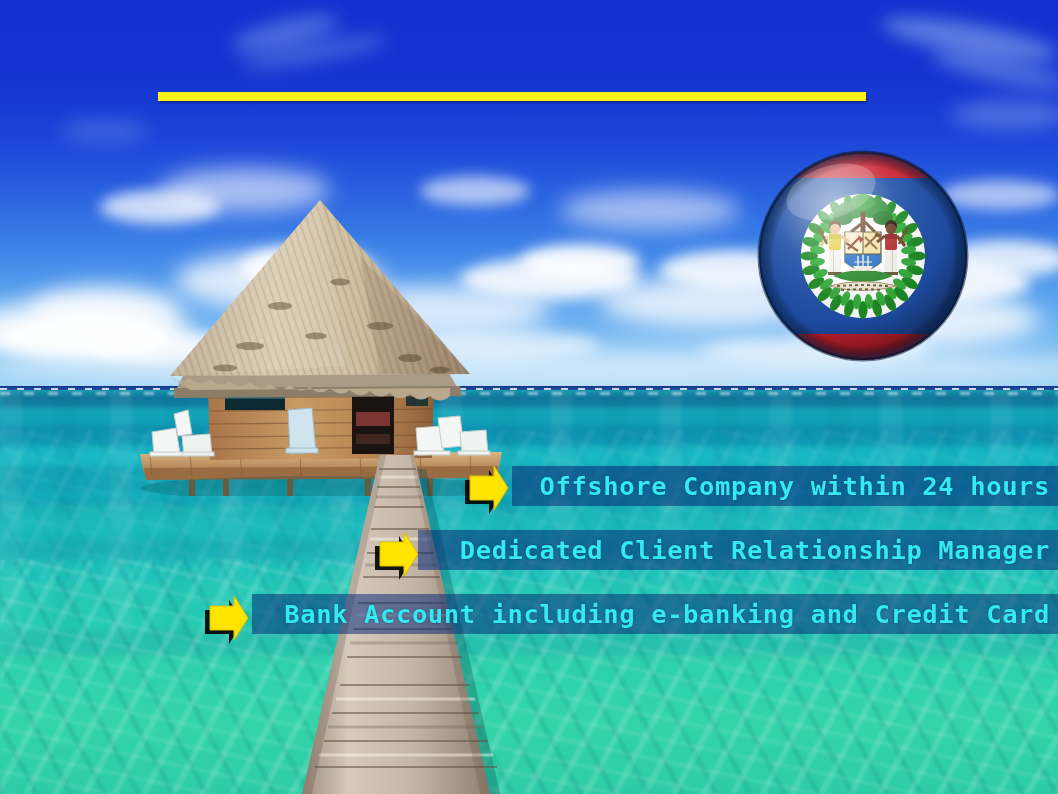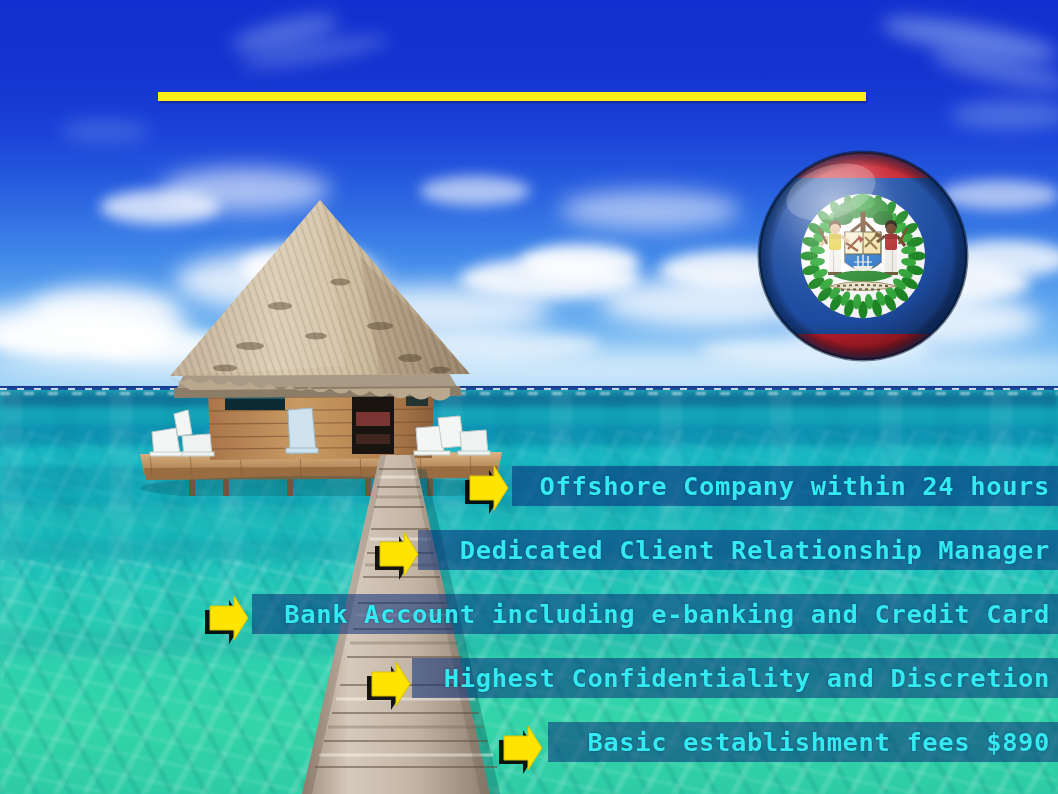--- a/index.html
+++ b/index.html
@@ -657,37 +657,17 @@
     <div class="band" style="width:640px"></div>
     <div class="rowtext">Dedicated Client Relationship Manager</div>
     <div class="arrow" style="left:374px;top:-4px">
       <svg width="46" height="54" viewBox="0 0 46 54">
         <polygon points="6,16 30,16 30,6 44,28 30,50 30,40 6,40" fill="#000000" transform="translate(-5,4)" opacity=".9"></polygon>
         <polygon points="6,16 30,16 30,6 44,28 30,50 30,40 6,40" fill="#ffe400" stroke="#d8c200" stroke-width="1"></polygon>
       </svg>
     </div>
   </div>
 
-  <div class="row" style="top:658px;left:0;width:1058px">
-    <div class="band" style="width:646px"></div>
-    <div class="rowtext">Highest Confidentiality and Discretion</div>
-    <div class="arrow" style="left:366px;top:-2px">
-      <svg width="46" height="54" viewBox="0 0 46 54">
-        <polygon points="6,16 30,16 30,6 44,28 30,50 30,40 6,40" fill="#000000" transform="translate(-5,4)" opacity=".9"></polygon>
-        <polygon points="6,16 30,16 30,6 44,28 30,50 30,40 6,40" fill="#ffe400" stroke="#d8c200" stroke-width="1"></polygon>
-      </svg>
-    </div>
-  </div>
-
-  <div class="row" style="top:722px;left:0;width:1058px">
-    <div class="band" style="width:510px"></div>
-    <div class="rowtext">Basic establishment fees $890</div>
-    <div class="arrow" style="left:498px;top:-2px">
-      <svg width="46" height="54" viewBox="0 0 46 54">
-        <polygon points="6,16 30,16 30,6 44,28 30,50 30,40 6,40" fill="#000000" transform="translate(-5,4)" opacity=".9"></polygon>
-        <polygon points="6,16 30,16 30,6 44,28 30,50 30,40 6,40" fill="#ffe400" stroke="#d8c200" stroke-width="1"></polygon>
-      </svg>
-    </div>
-  </div>
+
 
   <div class="title-underline"></div>
 
 </div>
 
 </body></html>

